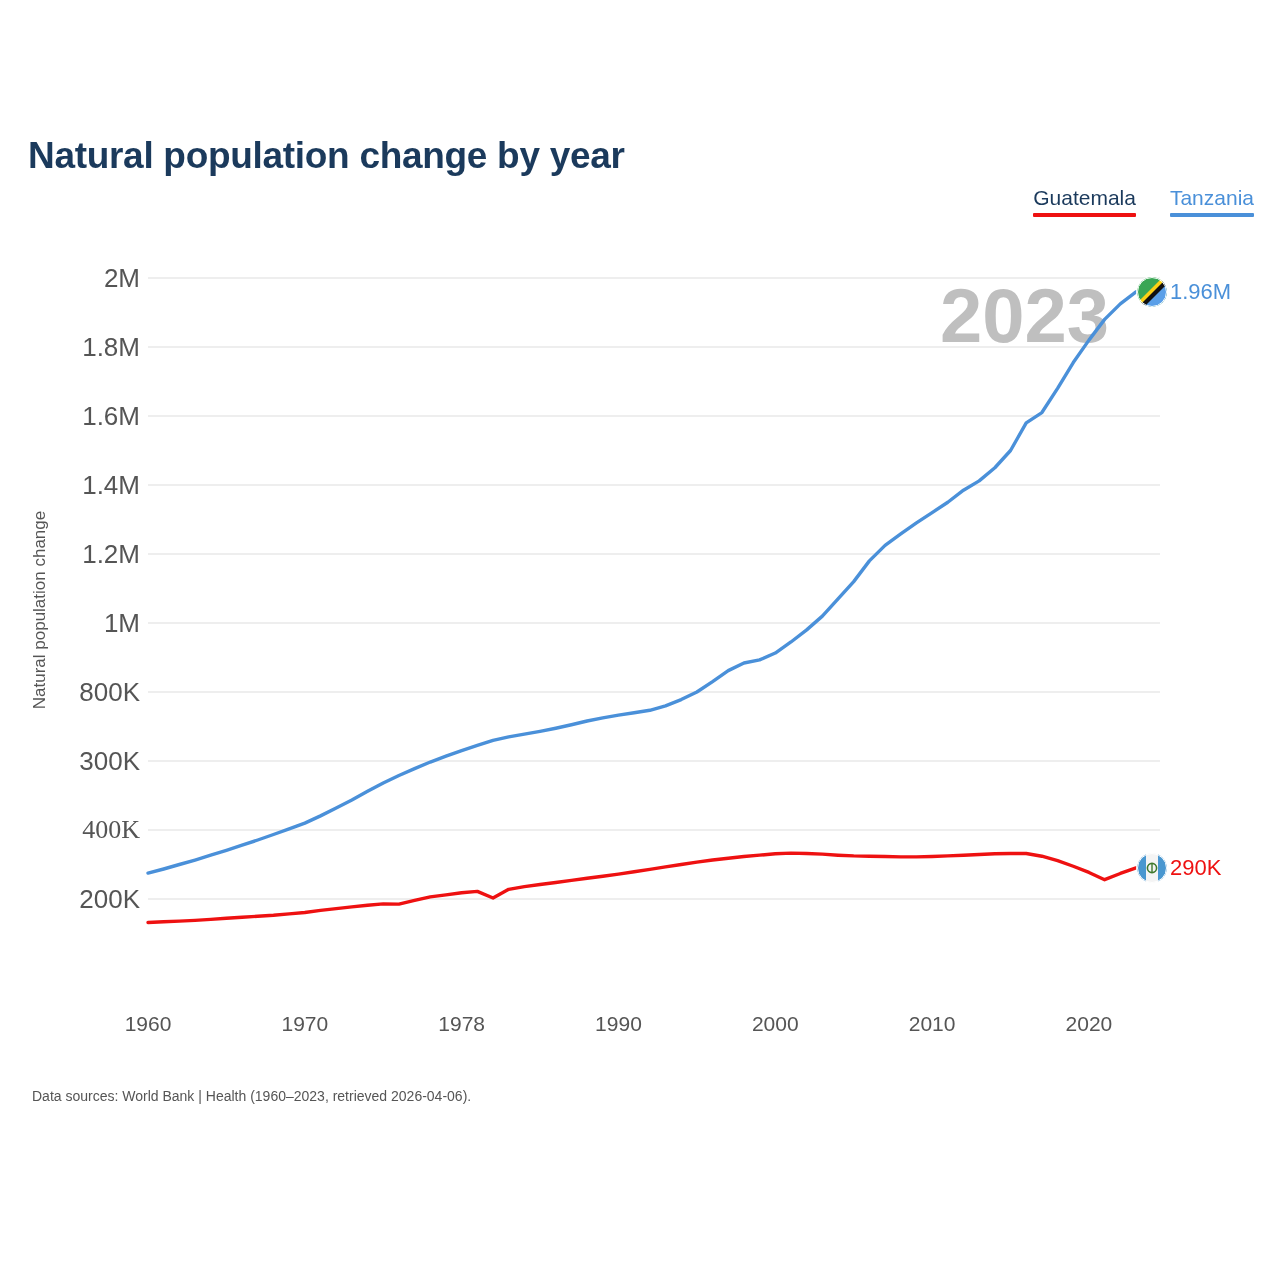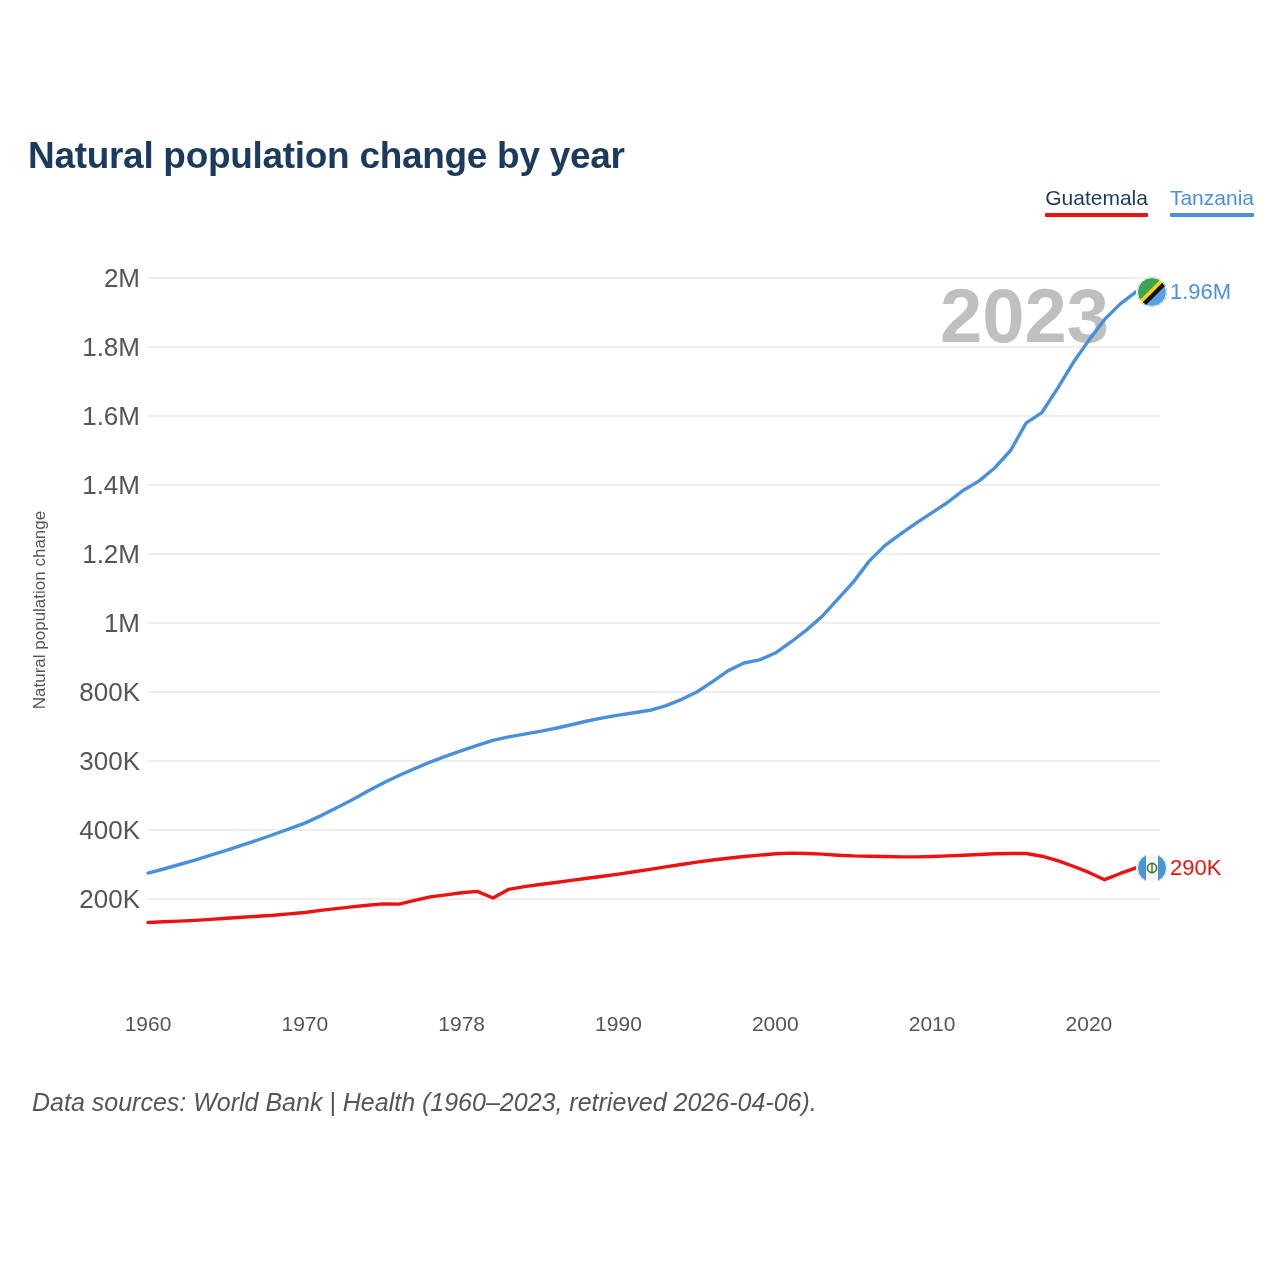--- a/index.html
+++ b/index.html
@@ -30,21 +30,21 @@
     letter-spacing: -0.3px;
     white-space: nowrap;
     margin-top: 27px;
   }
   .legend {
     position: absolute;
     right: 26px;
     top: 186px;
     display: flex;
     align-items: flex-start;
-    gap: 22px;
+    gap: 34px;
   }
   .legend-item {
     display: flex;
     flex-direction: column;
     align-items: center;
     cursor: pointer;
   }
   .legend-label {
     font-size: 21px;
     line-height: 24px;
@@ -125,24 +125,23 @@
     width: 30px;
     height: 30px;
     border-radius: 50%;
     overflow: hidden;
     transform: translate(-50%, -50%);
     box-shadow: 0 0 0 1px rgba(255,255,255,0.9);
   }
   .footer {
     position: absolute;
     left: 32px;
-    font-size: 25px;
-    color: #555555;
-    white-space: nowrap;
-    font-style: italic;
+    font-size: 14px;
+    color: #555555;
+    white-space: nowrap;
   }
   .footer.l1 { top: 1088px; }
   .footer.l2 { top: 1126px; }
   svg { display: block; }
 </style>
 </head>
 <body>
 
 <div id="page">
 
@@ -158,21 +157,21 @@
       <span class="legend-rule" style="background:#4a90d9"></span>
     </div>
   </div>
 
   <div class="watermark-year">2023</div>
 
   <div class="ylabel">Natural population change</div>
 
   <div class="ytick-wrap" id="yticks">
       <div class="ytick" style="top: 899px;">200K</div>
-      <div class="ytick" style="top: 830px;">400K</div>
+      <div class="ytick" style="top: 830px; font-family: Liberation Serif, serif;">400K</div>
       <div class="ytick" style="top: 761px;">300K</div>
       <div class="ytick" style="top: 692px;">800K</div>
       <div class="ytick" style="top: 623px;">1M</div>
       <div class="ytick" style="top: 554px;">1.2M</div>
       <div class="ytick" style="top: 485px;">1.4M</div>
       <div class="ytick" style="top: 416px;">1.6M</div>
       <div class="ytick" style="top: 347px;">1.8M</div>
       <div class="ytick" style="top: 278px;">2M</div>
     </div>
   <div id="xticks">

